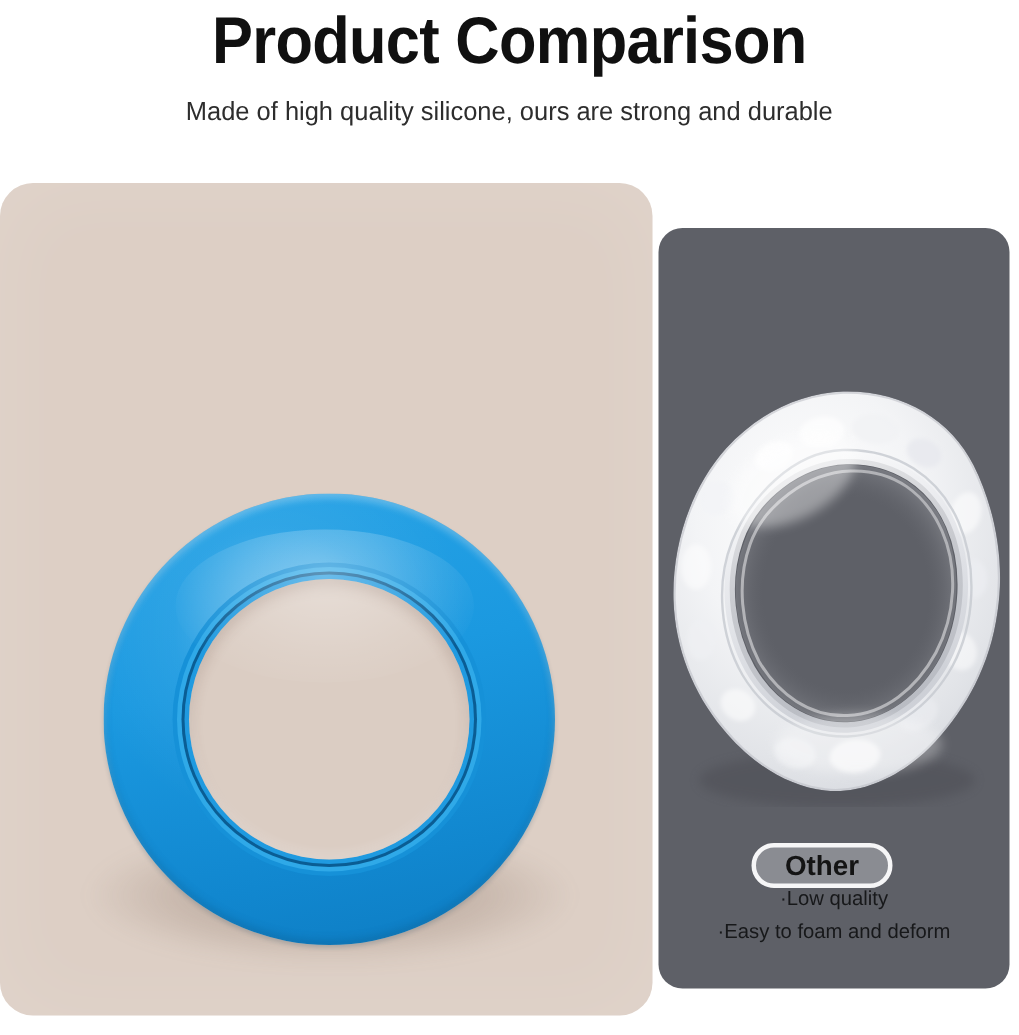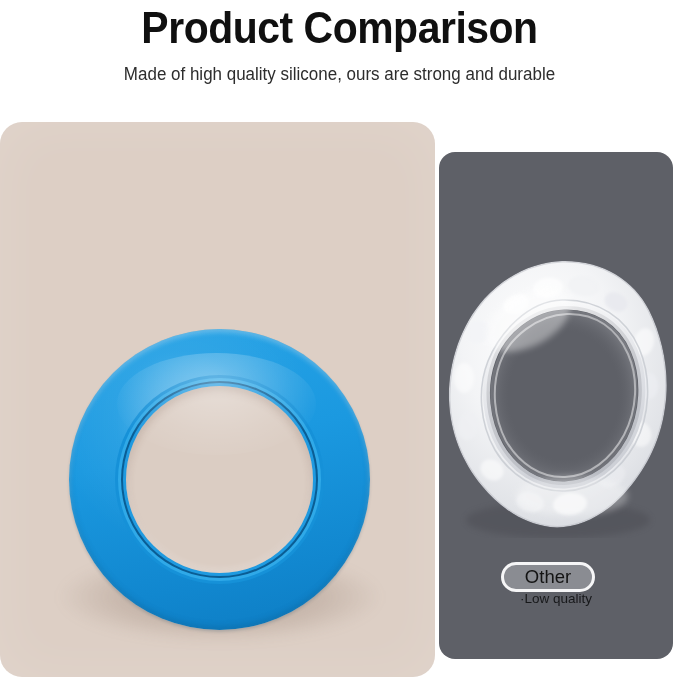--- a/index.html
+++ b/index.html
@@ -141,21 +141,21 @@
   .ring-other-wrap svg { display: block; }
 
   
   .badge {
     position: absolute;
     box-sizing: border-box;
     display: flex;
     align-items: center;
     justify-content: center;
     border-radius: 999px;
-    font-weight: 400;
+    font-weight: 700;
     color: #141414;
   }
   .badge-other {
     left: 501px;
     top: 562px;
     width: 94px;
     height: 30px;
     border: 3px solid #f6f6f7;
     background: #8a8c92;
     font-size: 18.5px;
@@ -319,13 +319,14 @@
     <ellipse cx="84" cy="62" rx="46" ry="26" fill="#ffffff" opacity="0.38" transform="rotate(-28 84 62)" filter="url(#softer)"></ellipse>
 
     <ellipse cx="128" cy="238" rx="56" ry="20" fill="#ffffff" opacity="0.28" filter="url(#softer)"></ellipse>
   </svg>
 </div>
 
 <div class="badge badge-other">Other</div>
 
 <div class="bullets-other">
   <div class="bullet-line">·Low quality</div>
+  <div class="bullet-line">·Easy to foam and deform</div>
 </div>
 
 </body></html>

